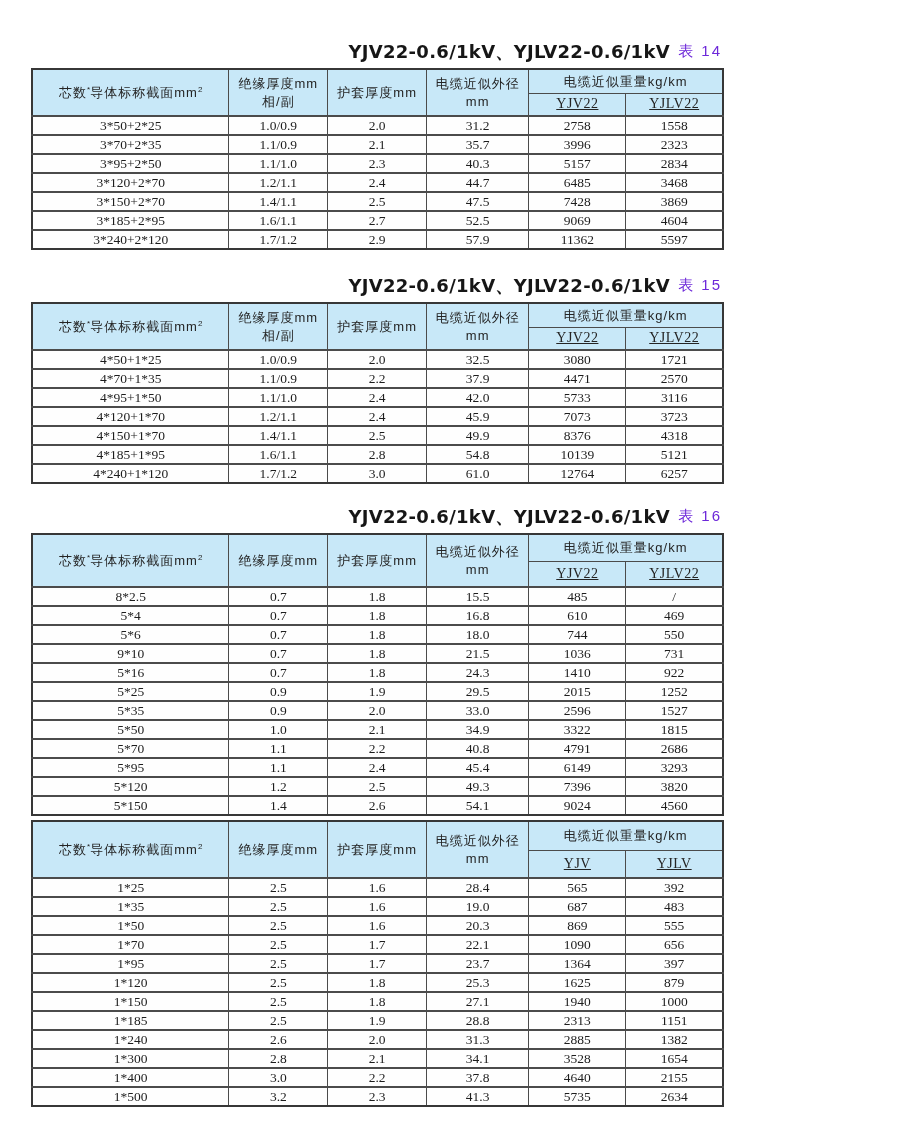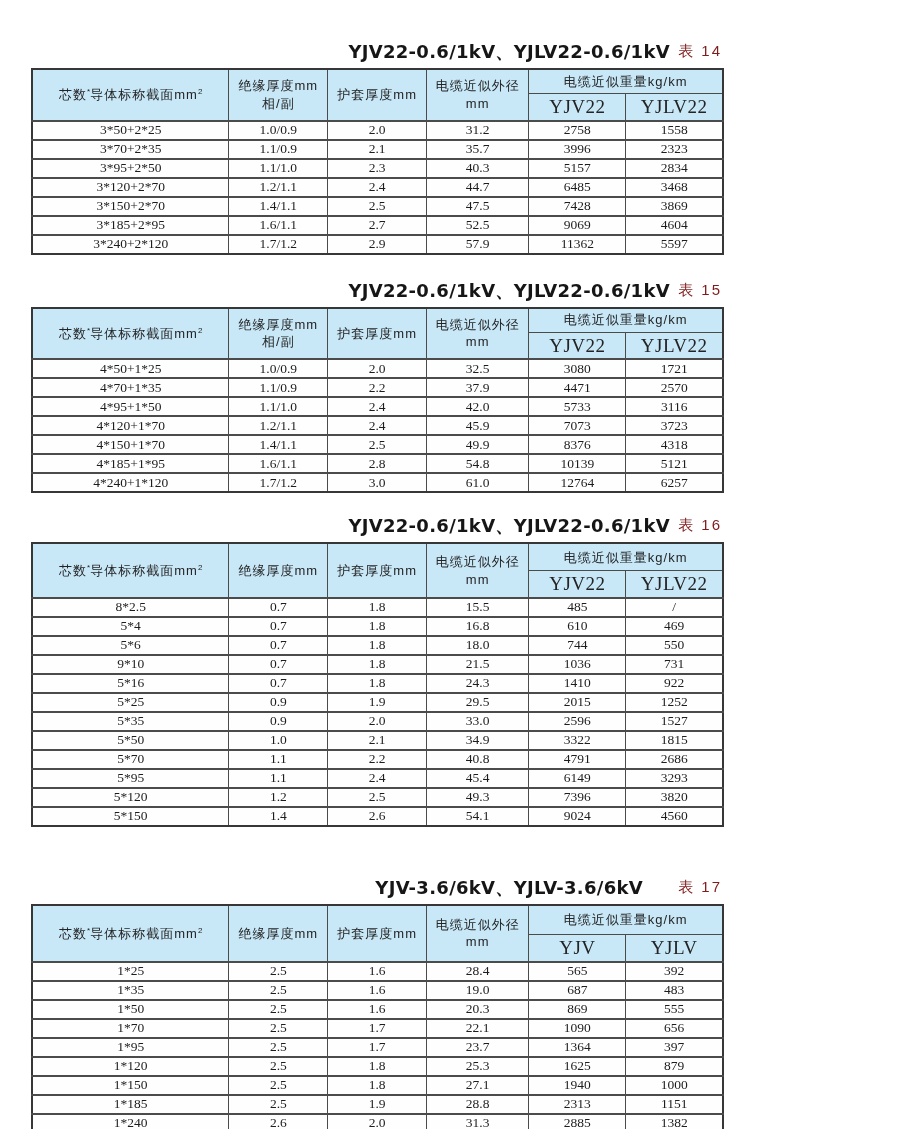--- a/index.html
+++ b/index.html
@@ -22,21 +22,21 @@
   .tbl-title {
     position: absolute; left: 69%; top: 0;
     transform: translateX(-50%);
     white-space: nowrap;
     font-family: "DejaVu Sans", sans-serif;
     font-size: 18px; font-weight: 600; color: #161616;
     letter-spacing: 0.3px;
   }
   .tbl-label {
     position: absolute; right: 2px; top: 2px;
-    font-size: 15px; color: #7f1d1d; letter-spacing: 2px;
+    font-size: 15px; color: #6d28d9; letter-spacing: 2px;
     white-space: nowrap;
   }
   table {
     width: 100%;
     border-collapse: collapse;
     table-layout: fixed;
     border: 2px solid #373737;
     margin-top: 4px;
   }
   th, td {
@@ -50,21 +50,21 @@
     background: #c8e8f8;
     font-weight: normal;
     font-size: 13px;
     color: #242424;
     letter-spacing: 1px;
     line-height: 1.35;
   }
   thead th sup { font-size: 8px; letter-spacing: 0; vertical-align: super; }
   thead th.sub {
     font-family: "Liberation Serif", "DejaVu Serif", serif;
-    font-size: 19px; letter-spacing: 0.5px;
+    font-size: 14px; letter-spacing: 0.5px; text-decoration: underline;
   }
   .line2:empty { display: none; }
   tbody td {
     border-top-width: 2px;
     font-family: "Liberation Serif", "DejaVu Serif", serif;
     font-size: 13.5px;
     color: #1d1d1d;
     height: 17px;
     background: #fefefe;
   }
@@ -386,24 +386,20 @@
             <td>2.6</td>
             <td>54.1</td>
             <td>9024</td>
             <td>4560</td>
           </tr>
         </tbody>
     </table>
   </section>
 
   <section class="tbl-section s17">
-    <div class="title-row">
-      <span class="tbl-title">YJV-3.6/6kV、YJLV-3.6/6kV</span>
-      <span class="tbl-label">表 17</span>
-    </div>
     <table>
       <colgroup>
         <col style="width:28.5%">
           <col style="width:14.3%">
           <col style="width:14.3%">
         <col style="width:14.8%">
           <col style="width:14.05%">
           <col style="width:14.05%">
       </colgroup>
       <thead>

